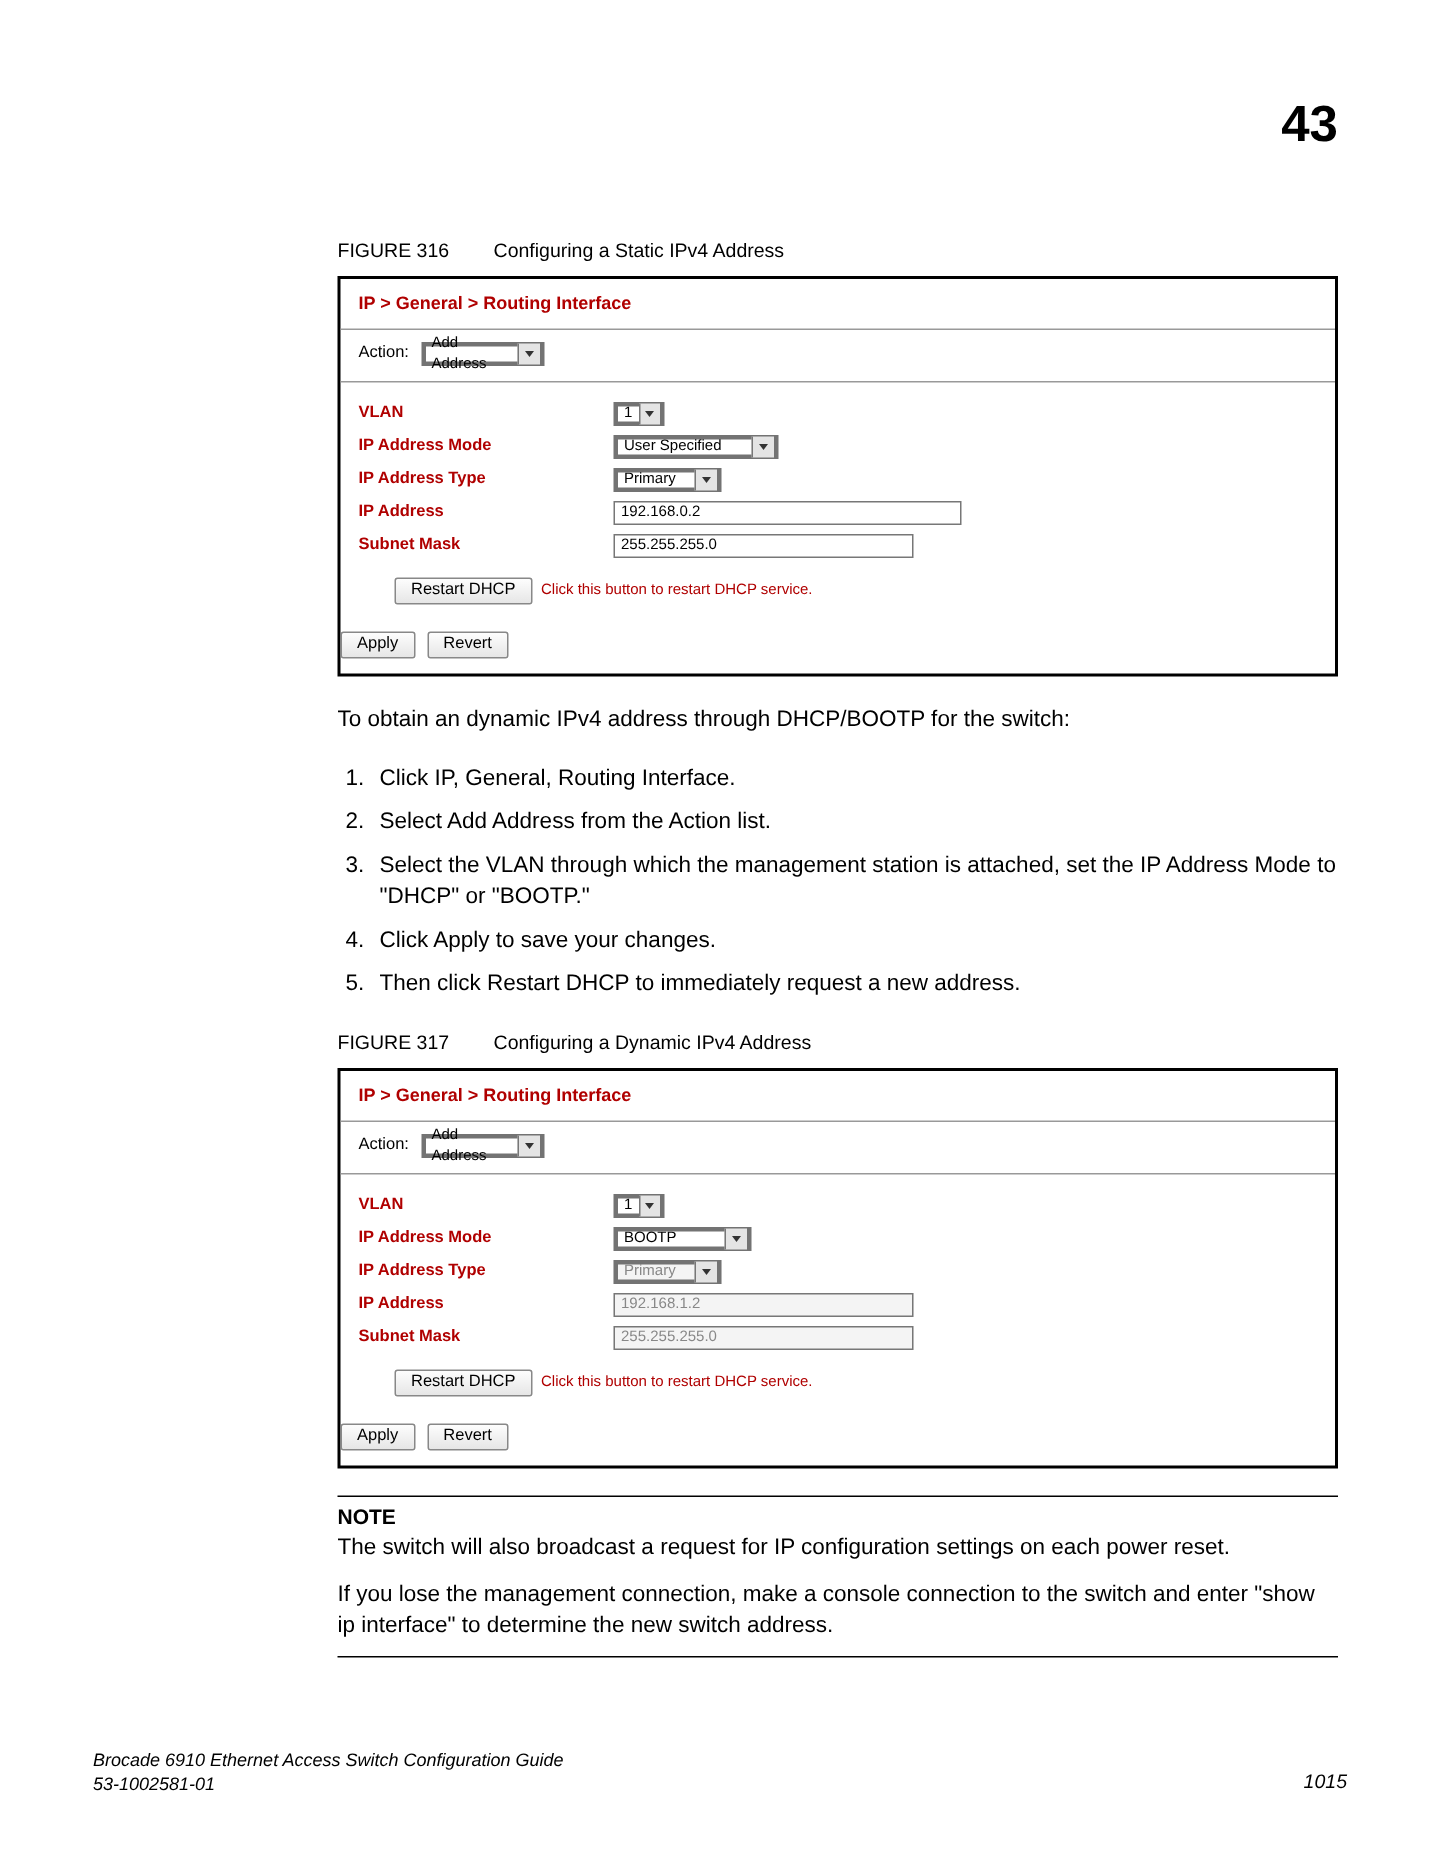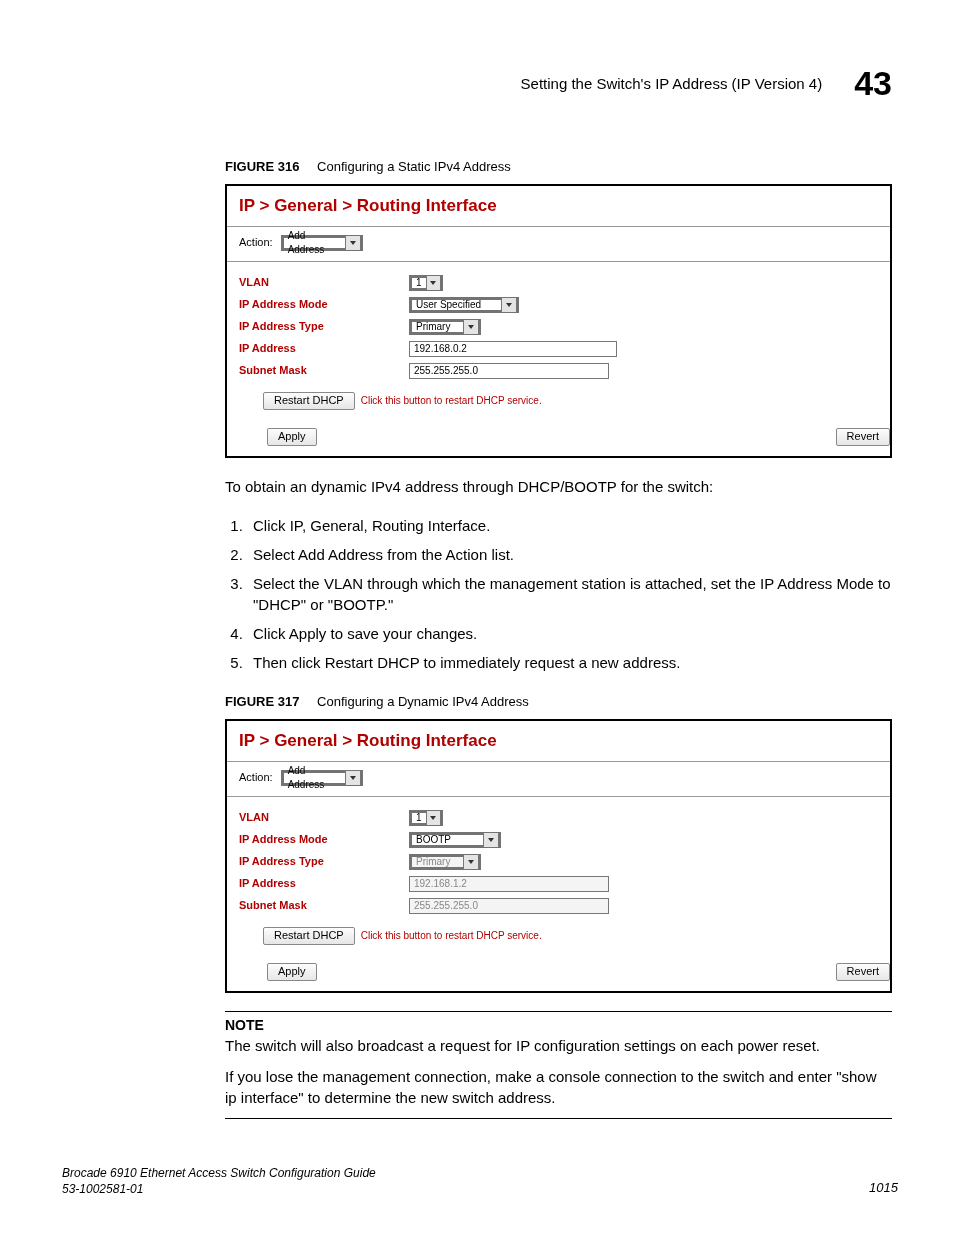--- a/index.html
+++ b/index.html
@@ -27,31 +27,31 @@
   }
   .header-title {
     font-size: 15px;
   }
   .chapter-num {
     font-size: 34px;
     font-weight: bold;
   }
   .content { margin-left: 163px; }
   .fig-caption { font-size: 13px; margin: 10px 0 8px 0; }
-  .fig-caption .fig-label { font-weight: bold; margin-right: 14px; }
+  .fig-caption .fig-label { font-weight: normal; margin-right: 26px; }
   .panel {
     border: 2px solid #000;
     padding: 0 0 10px 0;
     font-size: 11px;
     margin-bottom: 18px;
   }
   .panel-bc {
     color: #b00000;
     font-weight: bold;
-    font-size: 17px;
+    font-size: 12px;
     padding: 8px 12px 8px 12px;
   }
   .panel-sep {
     border-top: 1px solid #999;
     margin: 0 0 8px 0;
   }
   .action-row {
     padding: 0 12px 10px 12px;
     display: flex;
     align-items: center;
@@ -105,21 +105,21 @@
     justify-content:center;
     border:1px solid #888;
     background:linear-gradient(#fdfdfd,#e6e6e6);
     font-size:11px;
     padding:2px 10px;
     border-radius:2px;
     height:18px;
     box-sizing:border-box;
   }
   .dhcp-note { color:#b00000; font-size:10px; }
-  .btn-row { display:flex; gap:8px; justify-content:space-between; padding-top:18px;padding-left:40px; }
+  .btn-row { display:flex; gap:8px; justify-content:flex-start; padding-top:18px; }
   .body-text { font-size:15px; margin: 8px 0 14px 0; }
   ol.steps { font-size:15px; padding-left: 22px; margin:0 0 16px 0; }
   ol.steps li { padding:4px 0 4px 6px; }
   .note-block { border-top:1px solid #000; border-bottom:1px solid #000; padding:4px 0 10px 0; margin-top:8px; font-size:15px;}
   .note-head { font-weight:bold; font-size:14px; }
   .footer {
     position:absolute;
     bottom:38px;
     left:62px; right:56px;
     display:flex;
@@ -129,21 +129,20 @@
     font-size:12px;
   }
   .footer .left { line-height:1.35; }
   .footer .right { font-size:13px; }
 </style>
 </head>
 <body>
 
 <div class="page">
   <div class="header-row">
-    <span class="header-title">Setting the Switch's IP Address (IP Version 4)</span>
     <span class="chapter-num">43</span>
   </div>
 
   <div class="content">
 
     <div class="fig-caption">
       <span class="fig-label">FIGURE 316</span>
       <span>Configuring a Static IPv4 Address</span>
     </div>
 
@@ -176,21 +175,21 @@
         </div>
         <div class="form-row">
           <span class="form-label">IP Address Type</span>
           <span class="faux-select" style="width:72px;">
             <span>Primary</span>
               <span class="arrow"></span>
           </span>
         </div>
         <div class="form-row">
           <span class="form-label">IP Address</span>
-          <span class="faux-input" style="width:208px;">192.168.0.2</span>
+          <span class="faux-input" style="width:232px;">192.168.0.2</span>
         </div>
         <div class="form-row">
           <span class="form-label">Subnet Mask</span>
           <span class="faux-input" style="width:200px;">255.255.255.0</span>
         </div>
       </div>
 
       <div class="dhcp-row">
         <span class="faux-button">Restart DHCP</span>
         <span class="dhcp-note">Click this button to restart DHCP service.</span>

